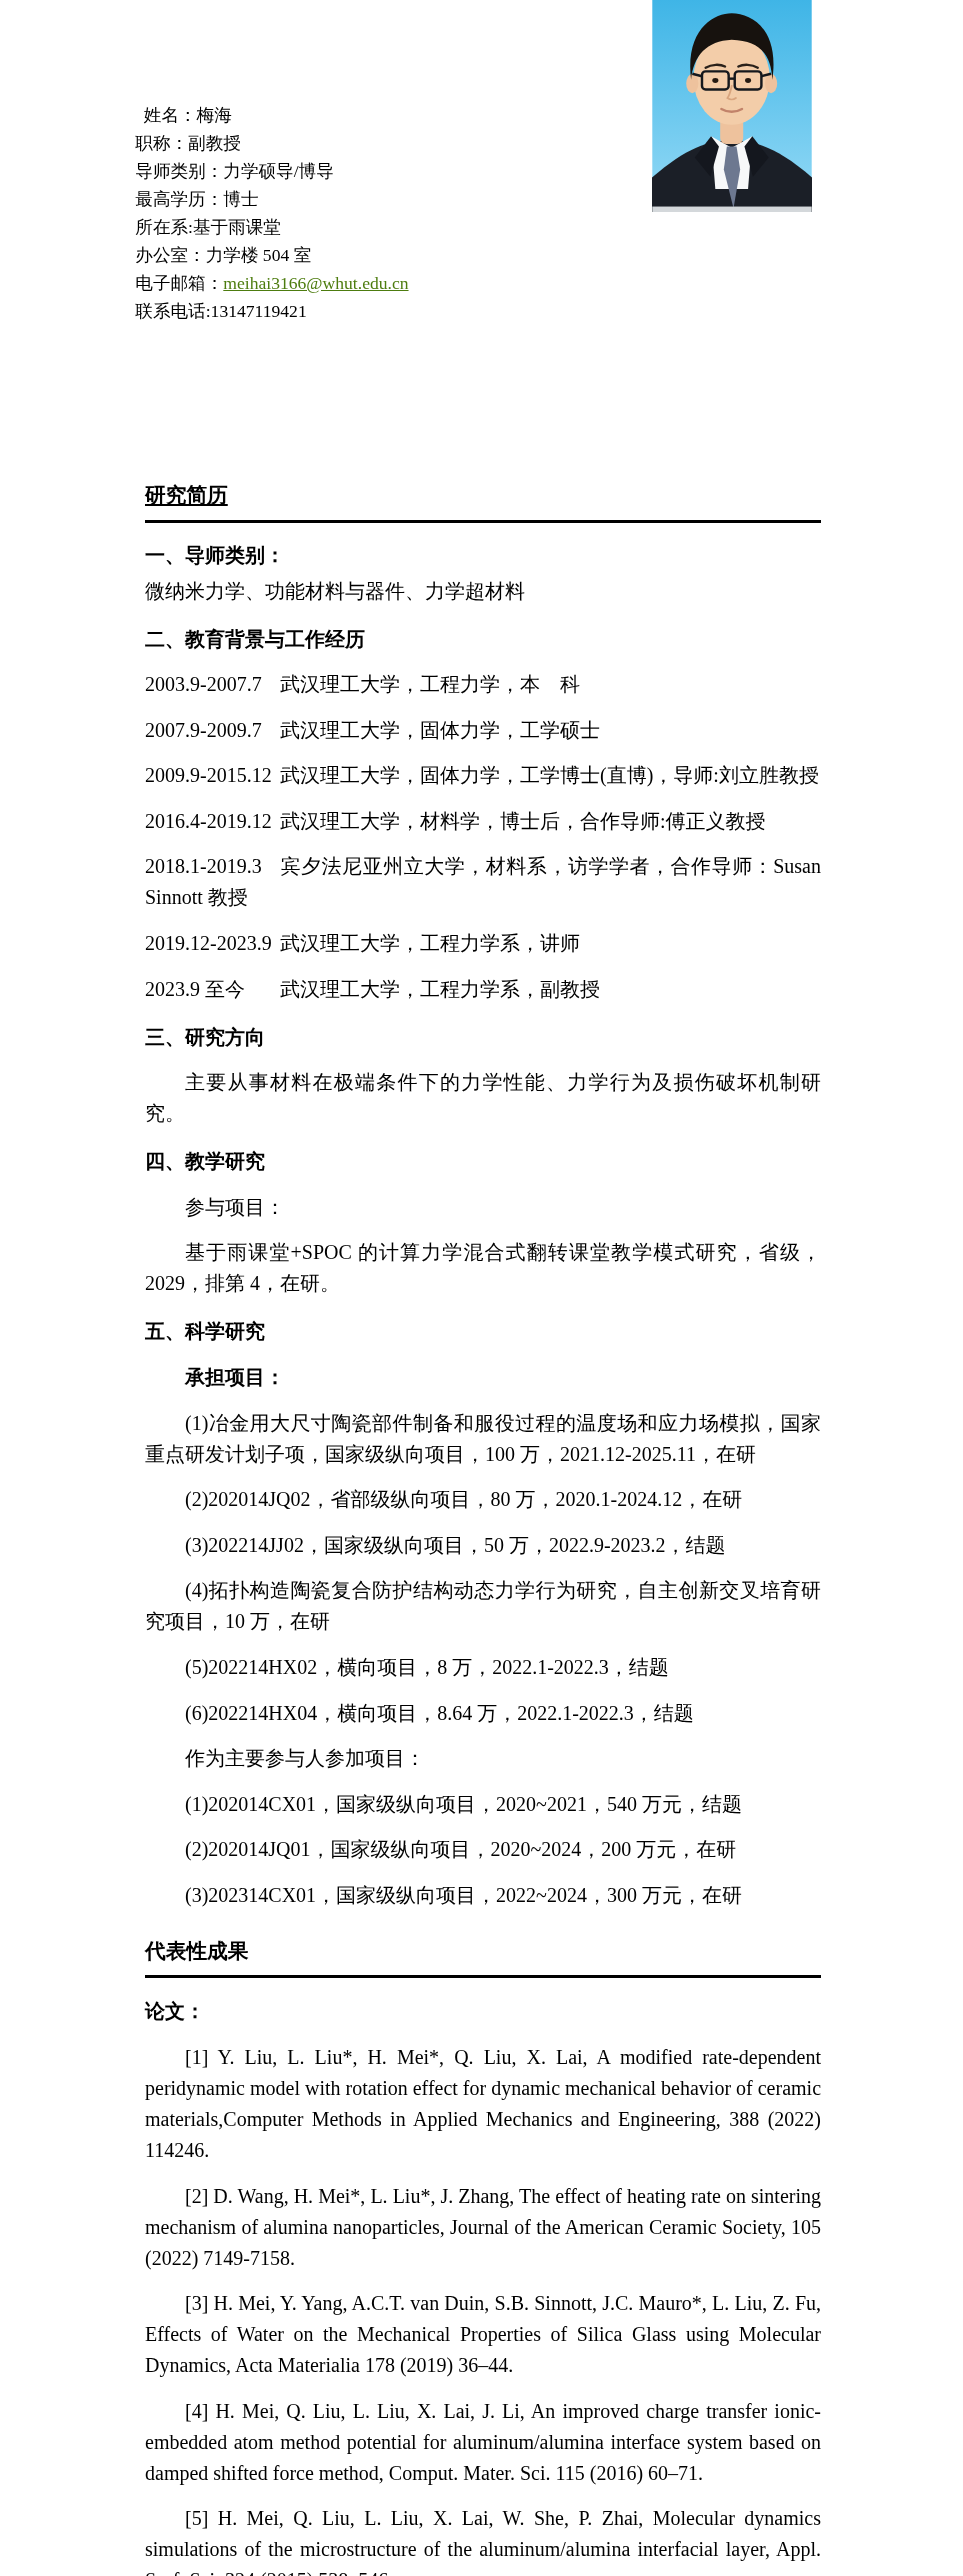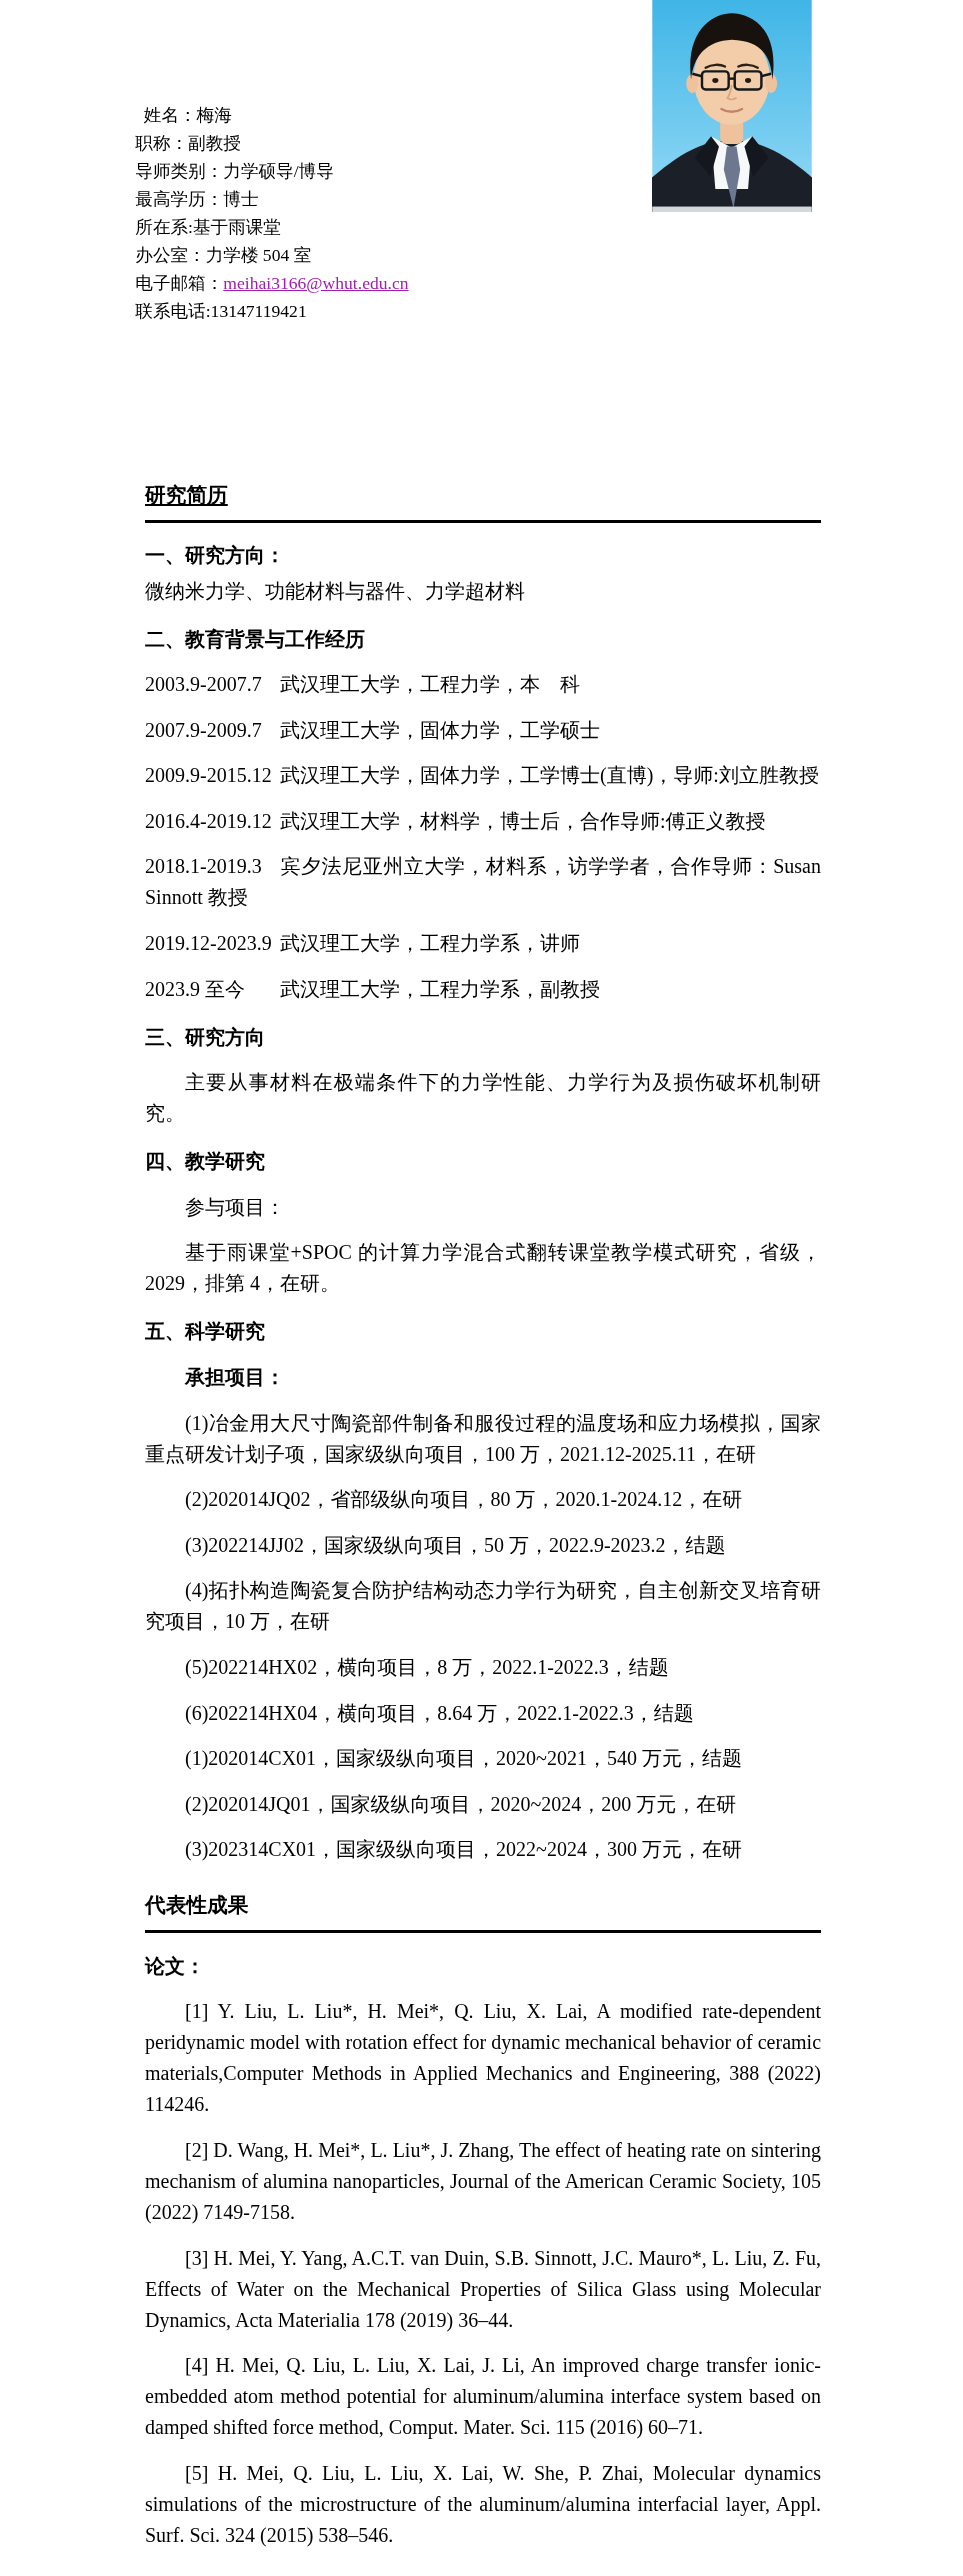--- a/index.html
+++ b/index.html
@@ -9,21 +9,21 @@
     color:#000;
   }
   .page { position:relative; width:964px; min-height:2576px; background:#fff; overflow:hidden; }
   .content { box-sizing:border-box; width:964px; padding:0 143px 36px 145px; }
 
   
   .profile { position:relative; padding-top:101px; min-height:328px; }
   .profile-info { margin-left:-9.7px; }
   .profile-info .pline { margin:0; font-size:17.6px; line-height:28px; white-space:nowrap; }
   .profile-info .pline.first { padding-left:8.5px; }
-  .email-link { color:#a21caf; text-decoration:underline; }
+  .email-link { color:#4d7c0f; text-decoration:underline; }
   .photo-frame {
     position:absolute; left:507px; top:-4.9px;  
     width:160px; height:217px;
   }
   .photo-frame svg { display:block; }
 
   
   h2.sec { font-size:20.7px; font-weight:bold; margin:0; line-height:32px; }
   h2.sec-resume { margin-top:50px;text-decoration:underline; }
   h2.sec-achieve { margin-top:24px; }
@@ -102,21 +102,21 @@
           <path d="M114,188 C124,194 138,194 148,188" stroke="#c2836a" stroke-width="4" fill="none" stroke-linecap="round"></path>
 
           <rect x="0" y="349" width="263" height="9" fill="#d4d8db"></rect>
         </svg>
       </div>
     </header>
 
     <h2 class="sec sec-resume">研究简历</h2>
     <hr class="rule">
 
-    <h3 class="sub">一、研究方向：</h3>
+    <h3 class="sub">一、导师类别：</h3>
     <p class="body tight">微纳米力学、功能材料与器件、力学超材料</p>
 
     <h3 class="sub">二、教育背景与工作经历</h3>
 
     <p class="body entry"><span class="date">2003.9-2007.7</span><span>武汉理工大学，工程力学，本　科</span></p>
     <p class="body entry"><span class="date">2007.9-2009.7</span><span>武汉理工大学，固体力学，工学硕士</span></p>
     <p class="body entry"><span class="date">2009.9-2015.12</span><span>武汉理工大学，固体力学，工学博士(直博)，导师:刘立胜教授</span></p>
     <p class="body entry"><span class="date">2016.4-2019.12</span><span>武汉理工大学，材料学，博士后，合作导师:傅正义教授</span></p>
     <p class="body entry"><span class="date">2018.1-2019.3</span><span>宾夕法尼亚州立大学，材料系，访学学者，合作导师：Susan Sinnott 教授</span></p>
     <p class="body entry"><span class="date">2019.12-2023.9</span><span>武汉理工大学，工程力学系，讲师</span></p>
@@ -132,20 +132,21 @@
     <h3 class="sub">五、科学研究</h3>
     <p class="body ind bold">承担项目：</p>
 
     <p class="body ind">(1)冶金用大尺寸陶瓷部件制备和服役过程的温度场和应力场模拟，国家重点研发计划子项，国家级纵向项目，100 万，2021.12-2025.11，在研</p>
     <p class="body ind">(2)202014JQ02，省部级纵向项目，80 万，2020.1-2024.12，在研</p>
     <p class="body ind">(3)202214JJ02，国家级纵向项目，50 万，2022.9-2023.2，结题</p>
     <p class="body ind">(4)拓扑构造陶瓷复合防护结构动态力学行为研究，自主创新交叉培育研究项目，10 万，在研</p>
     <p class="body ind">(5)202214HX02，横向项目，8 万，2022.1-2022.3，结题</p>
     <p class="body ind">(6)202214HX04，横向项目，8.64 万，2022.1-2022.3，结题</p>
 
+    <p class="body ind">作为主要参与人参加项目：</p>
 
     <p class="body ind">(1)202014CX01，国家级纵向项目，2020~2021，540 万元，结题</p>
     <p class="body ind">(2)202014JQ01，国家级纵向项目，2020~2024，200 万元，在研</p>
     <p class="body ind">(3)202314CX01，国家级纵向项目，2022~2024，300 万元，在研</p>
 
     <h2 class="sec sec-achieve">代表性成果</h2>
     <hr class="rule">
 
     <h3 class="sub sub-papers">论文：</h3>
 

